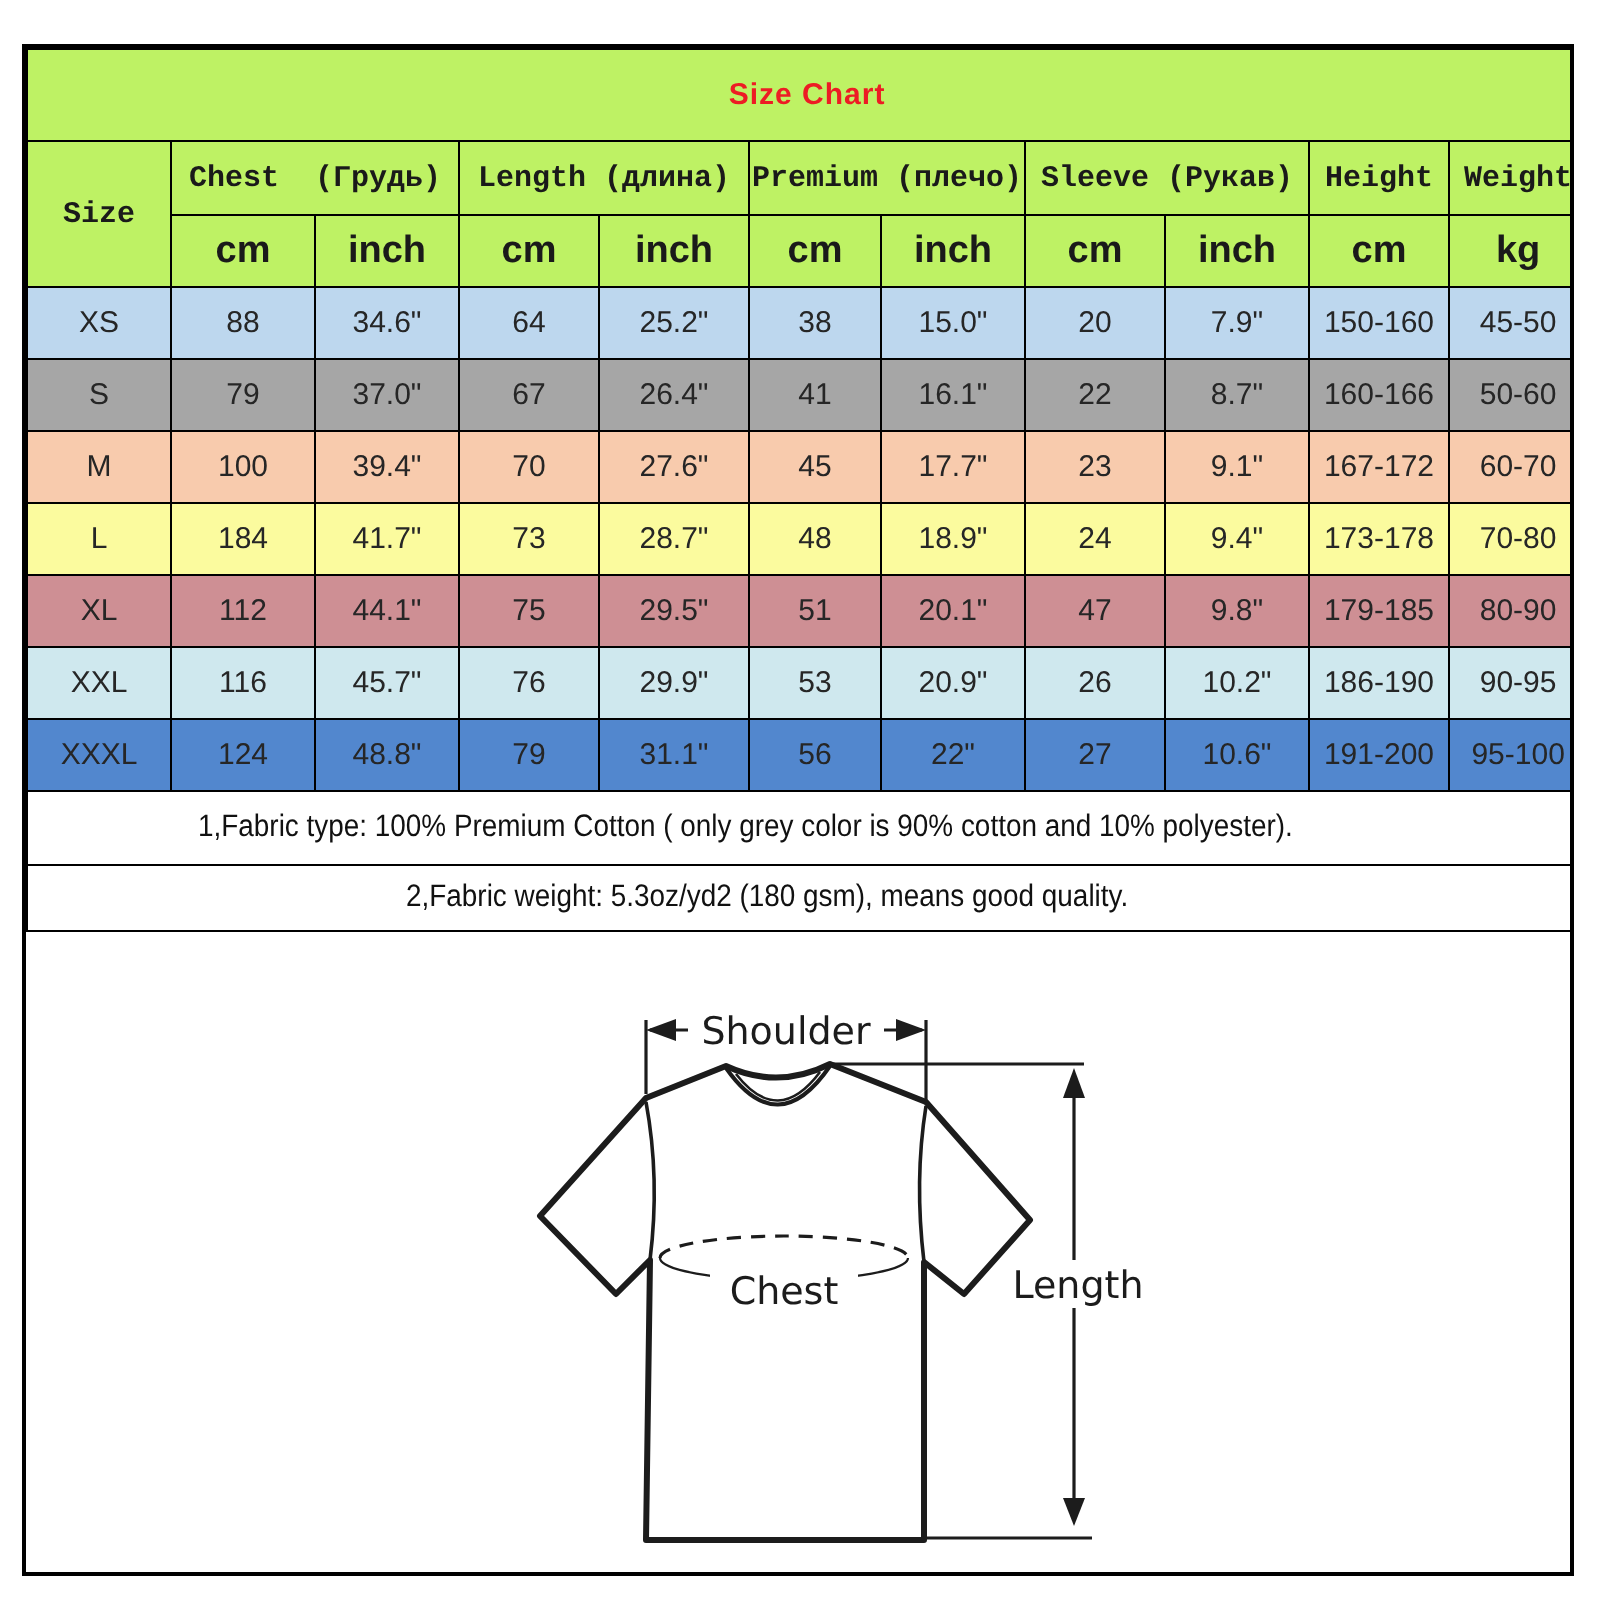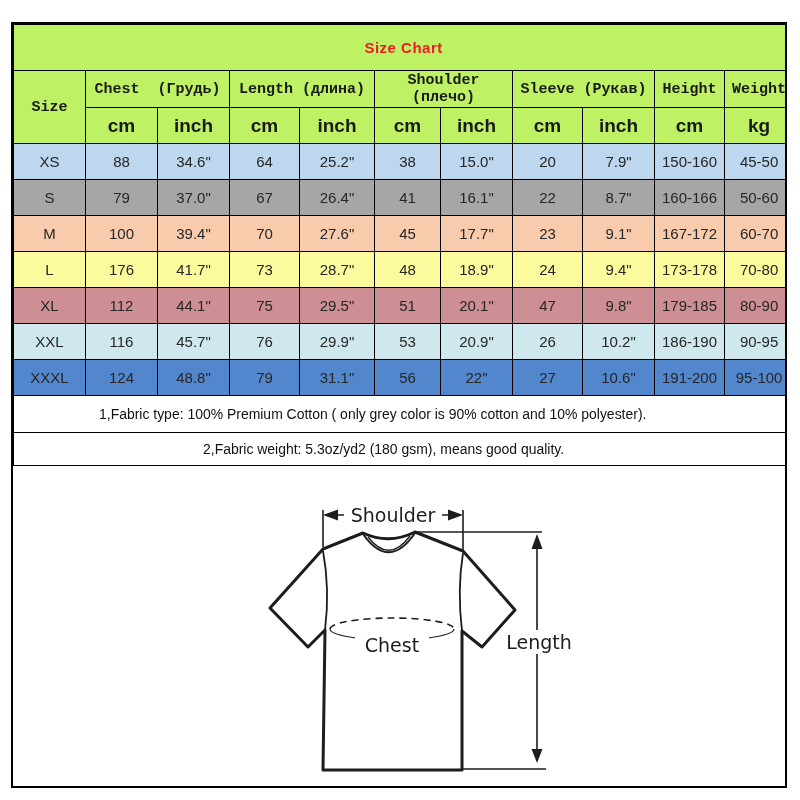--- a/index.html
+++ b/index.html
@@ -38,21 +38,21 @@
         <col style="width:69px">
     </colgroup>
     <thead>
       <tr>
         <td colspan="11" class="title-cell">Size Chart</td>
       </tr>
       <tr class="h1">
         <td rowspan="2">Size</td>
         <td colspan="2">Chest  (Грудь)</td>
         <td colspan="2">Length (длина)</td>
-        <td colspan="2">Shoulder (плечо)</td>
+        <td colspan="2">Premium (плечо)</td>
         <td colspan="2">Sleeve (Рукав)</td>
         <td>Height</td>
         <td>Weight</td>
       </tr>
       <tr class="h2">
         <td>cm</td>
         <td>inch</td>
         <td>cm</td>
         <td>inch</td>
         <td>cm</td>
@@ -98,21 +98,21 @@
           <td>27.6"</td>
           <td>45</td>
           <td>17.7"</td>
           <td>23</td>
           <td>9.1"</td>
           <td>167-172</td>
           <td>60-70</td>
         </tr>
         <tr style="background: rgb(251, 251, 158);">
           <td>L</td>
-          <td>176</td>
+          <td>184</td>
           <td>41.7"</td>
           <td>73</td>
           <td>28.7"</td>
           <td>48</td>
           <td>18.9"</td>
           <td>24</td>
           <td>9.4"</td>
           <td>173-178</td>
           <td>70-80</td>
         </tr>

